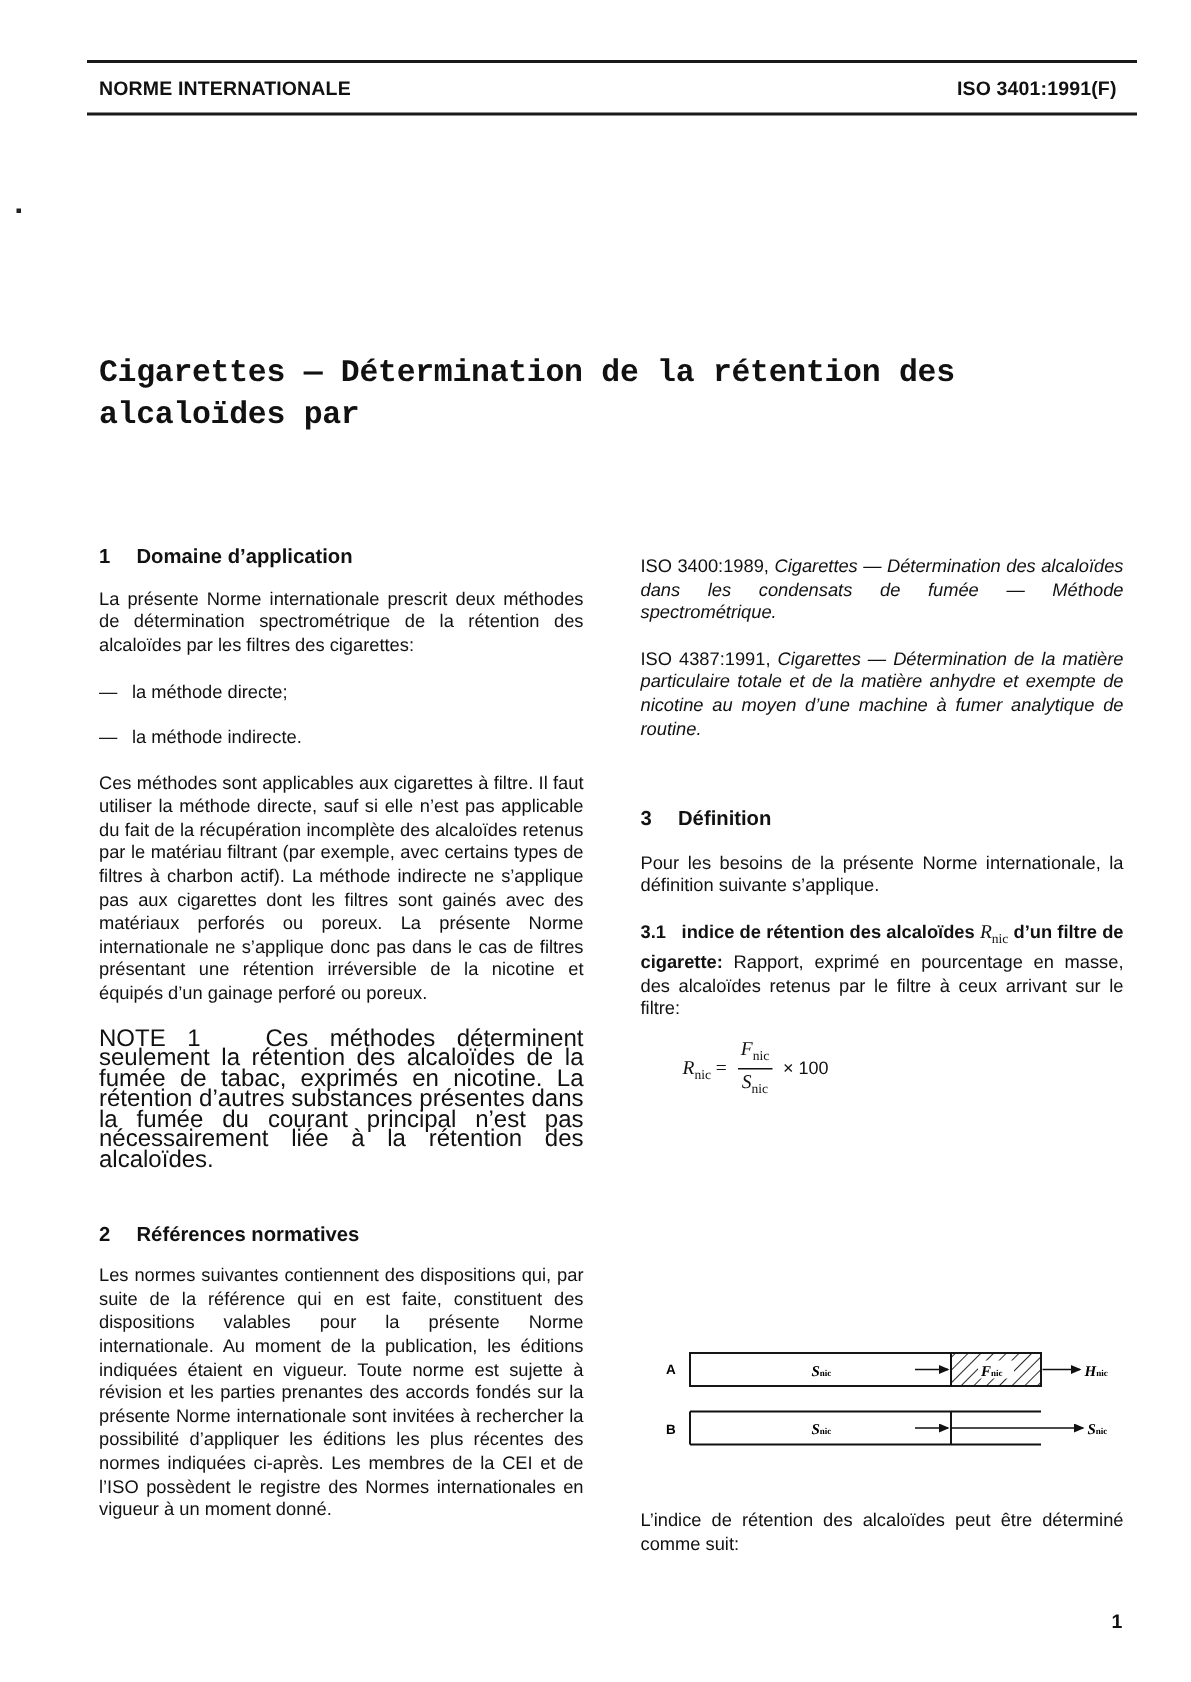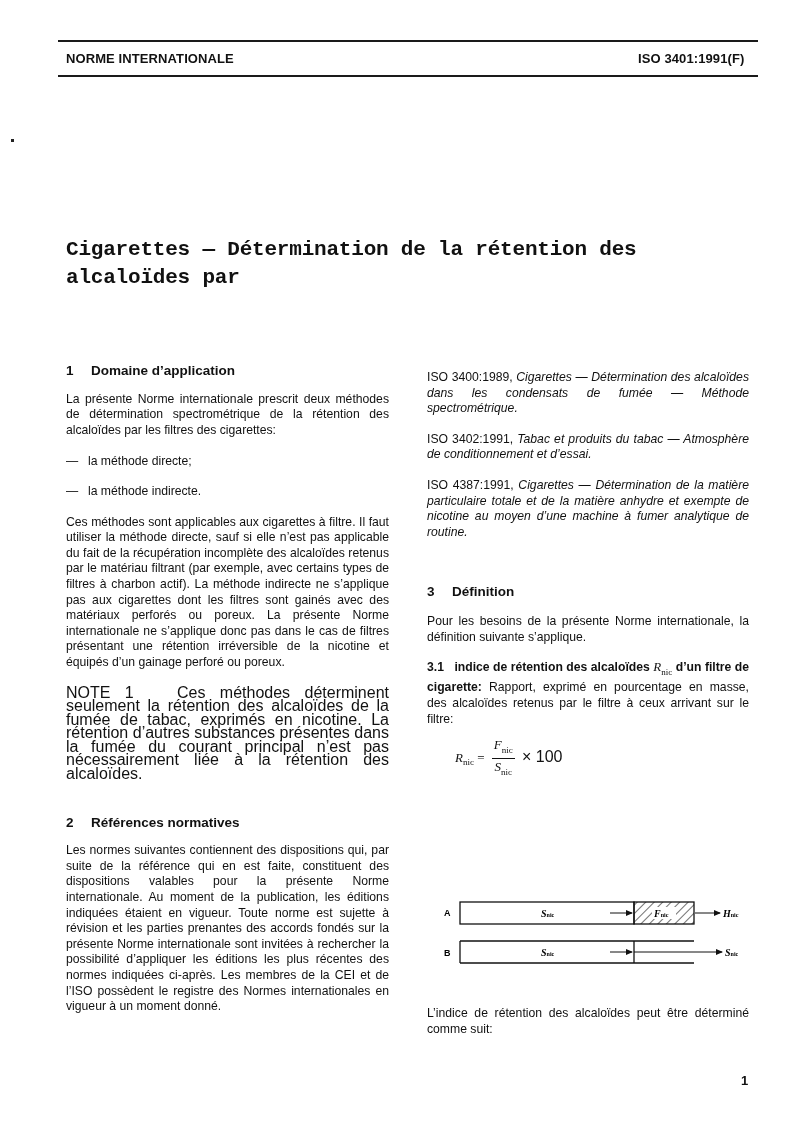--- a/index.html
+++ b/index.html
@@ -58,23 +58,20 @@
     <span class="num">2</span><span>Références normatives</span>
   </div>
   <p style="margin-top:13px;">Les normes suivantes contiennent des dispositions qui, par suite de la référence qui en est faite, constituent des dispositions valables pour la présente Norme internationale. Au moment de la publication, les éditions indiquées étaient en vigueur. Toute norme est sujette à révision et les parties prenantes des accords fondés sur la présente Norme internationale sont invitées à rechercher la possibilité d’appliquer les éditions les plus récentes des normes indiquées ci-après. Les membres de la CEI et de l’ISO possèdent le registre des Normes internationales en vigueur à un moment donné.</p>
 </div>
 
 <div class="col" style="left:427px; top:355px; width:322px;">
   <p style="margin-top:15px;">
     <span>ISO 3400:1989,</span> <span class="it">Cigarettes — Détermination des alcaloïdes dans les condensats de fumée — Méthode spectrométrique.</span>
   </p>
   <p style="margin-top:15px;">
-    <span>ISO 3402:1991,</span> <span class="it">Tabac et produits du tabac — Atmosphère de conditionnement et d’essai.</span>
-  </p>
-  <p style="margin-top:15px;">
     <span>ISO 4387:1991,</span> <span class="it">Cigarettes — Détermination de la matière particulaire totale et de la matière anhydre et exempte de nicotine au moyen d’une machine à fumer analytique de routine.</span>
   </p>
 
   <div class="h2" style="margin-top:44px;">
     <span class="num">3</span><span>Définition</span>
   </div>
   <p style="margin-top:14px;">Pour les besoins de la présente Norme internationale, la définition suivante s’applique.</p>
   <p style="margin-top:14px;">
     <span class="b">3.1</span>&nbsp;&nbsp;&nbsp;<span class="b">indice de rétention des alcaloïdes</span>
     <span class="formula it"><span>R</span><sub style="font-style:normal;">nic</sub></span>
@@ -82,21 +79,21 @@
     <span>Rapport, exprimé en pourcentage en masse, des alcaloïdes retenus par le filtre à ceux arrivant sur le filtre:</span>
   </p>
 
   <div class="formula" style="margin-top:10px; margin-left:28px;">
     <span class="it">R</span><sub>nic</sub>
     <span>=</span>
     <span class="frac">
       <span class="top"><span class="it">F</span><sub>nic</sub></span>
       <span class="bot"><span class="it">S</span><sub>nic</sub></span>
     </span>
-    <span style="font-family:'Liberation Sans',sans-serif; font-size:16px;">× 100</span>
+    <span style="font-family:'Liberation Sans',sans-serif; font-size:12px;">× 100</span>
   </div>
 </div>
 
 <svg class="abs" style="left:440px; top:895px;" width="320" height="72" viewBox="0 0 320 72">
   <defs>
     <pattern id="hatch" width="6" height="6" patternUnits="userSpaceOnUse" patternTransform="rotate(45)">
       <line x1="0" y1="0" x2="0" y2="6" stroke="#111" stroke-width="1.2"></line>
     </pattern>
     <marker id="arr" markerWidth="7" markerHeight="6" refX="6" refY="3" orient="auto">
       <path d="M0,0 L7,3 L0,6 Z" fill="#111"></path>

